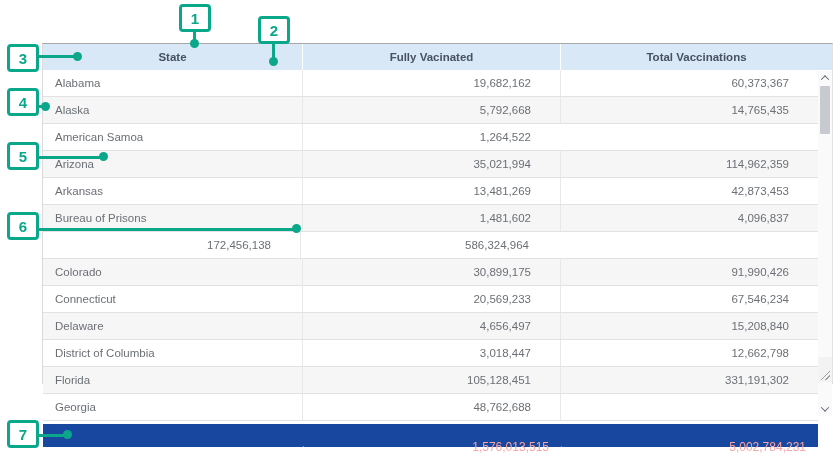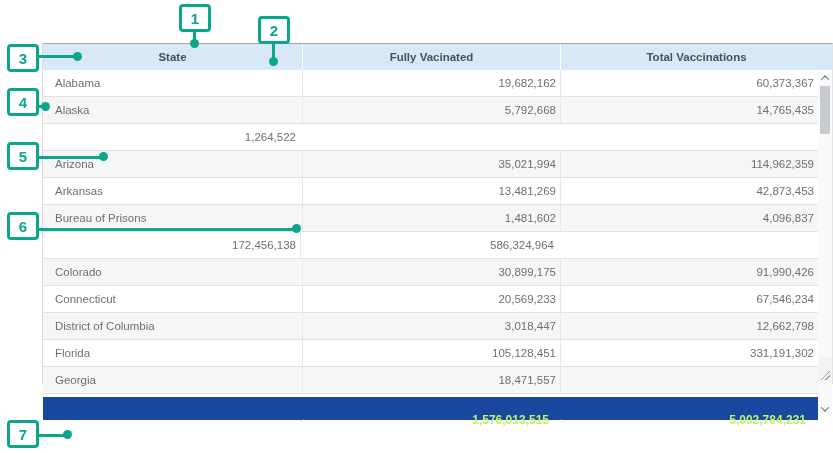--- a/index.html
+++ b/index.html
@@ -38,30 +38,30 @@
   .th-total{flex:1;text-align:right;}
 
   .tbody{position:relative;width:775px;}
   .tr{display:flex;height:27px;border-bottom:1px solid var(--row-border);background:#fff;}
   .tr:nth-child(even){background:var(--alt-row);}
   .td{
     display:flex;align-items:center;font-size:11.5px;color:var(--body-text);
     border-right:1px solid var(--col-border);height:100%;
   }
   .td-state{width:260px;padding-left:12px;}
-  .td-num{justify-content:flex-end;padding-right:4px;}
+  .td-num{justify-content:flex-end;padding-right:29px;}
   .td-fully{width:258px;}
   .td-total{width:257px;border-right:none;}
 
   .gap-row{height:3px;background:#fff;}
 
   .total-row{display:flex;height:23px;width:775px;background:var(--total-bg);}
   .total-cell{
     display:flex;align-items:center;justify-content:flex-end;
-    font-size:12px;font-weight:bold;color:#bef264;padding-right:12px;margin-top:22px;
+    font-size:12px;font-weight:normal;color:#fca5a5;padding-right:12px;margin-top:22px;
   }
   .tc-state{width:260px;}
   .tc-fully{width:258px;border-left:1px solid var(--total-divider);}
   .tc-total{width:257px;border-left:1px solid var(--total-divider);}
 
   
   .vscroll{position:absolute;right:0;top:27px;width:14px;height:345px;background:#fafafa;}
   .scroll-btn{position:absolute;left:0;width:14px;height:14px;background:#fafafa;
     display:flex;align-items:center;justify-content:center;cursor:pointer;}
   .scroll-btn.up{top:0;}
@@ -107,20 +107,21 @@
         <div class="td td-state">Alabama</div>
         <div class="td td-num td-fully">19,682,162</div>
         <div class="td td-num td-total">60,373,367</div>
       </div>
       <div class="tr">
         <div class="td td-state">Alaska</div>
         <div class="td td-num td-fully">5,792,668</div>
         <div class="td td-num td-total">14,765,435</div>
       </div>
       <div class="tr">
+        <div class="td td-state">American Samoa</div>
         <div class="td td-num td-total">1,264,522</div>
       </div>
       <div class="tr">
         <div class="td td-state">Arizona</div>
         <div class="td td-num td-fully">35,021,994</div>
         <div class="td td-num td-total">114,962,359</div>
       </div>
       <div class="tr">
         <div class="td td-state">Arkansas</div>
         <div class="td td-num td-fully">13,481,269</div>
@@ -139,32 +140,37 @@
         <div class="td td-state">Colorado</div>
         <div class="td td-num td-fully">30,899,175</div>
         <div class="td td-num td-total">91,990,426</div>
       </div>
       <div class="tr">
         <div class="td td-state">Connecticut</div>
         <div class="td td-num td-fully">20,569,233</div>
         <div class="td td-num td-total">67,546,234</div>
       </div>
       <div class="tr">
+        <div class="td td-state">Delaware</div>
+        <div class="td td-num td-fully">4,656,497</div>
+        <div class="td td-num td-total">15,208,840</div>
+      </div>
+      <div class="tr">
         <div class="td td-state">District of Columbia</div>
         <div class="td td-num td-fully">3,018,447</div>
         <div class="td td-num td-total">12,662,798</div>
       </div>
       <div class="tr">
         <div class="td td-state">Florida</div>
         <div class="td td-num td-fully">105,128,451</div>
         <div class="td td-num td-total">331,191,302</div>
       </div>
       <div class="tr">
         <div class="td td-state">Georgia</div>
-        <div class="td td-num td-fully">18,471,557</div>
+        <div class="td td-num td-fully">48,762,688</div>
       </div>
     </div>
 
     <div class="gap-row"></div>
 
     <div class="total-row">
       <div class="total-cell tc-state"></div>
       <div class="total-cell tc-fully">1,576,013,515</div>
       <div class="total-cell tc-total">5,002,784,231</div>
     </div>

